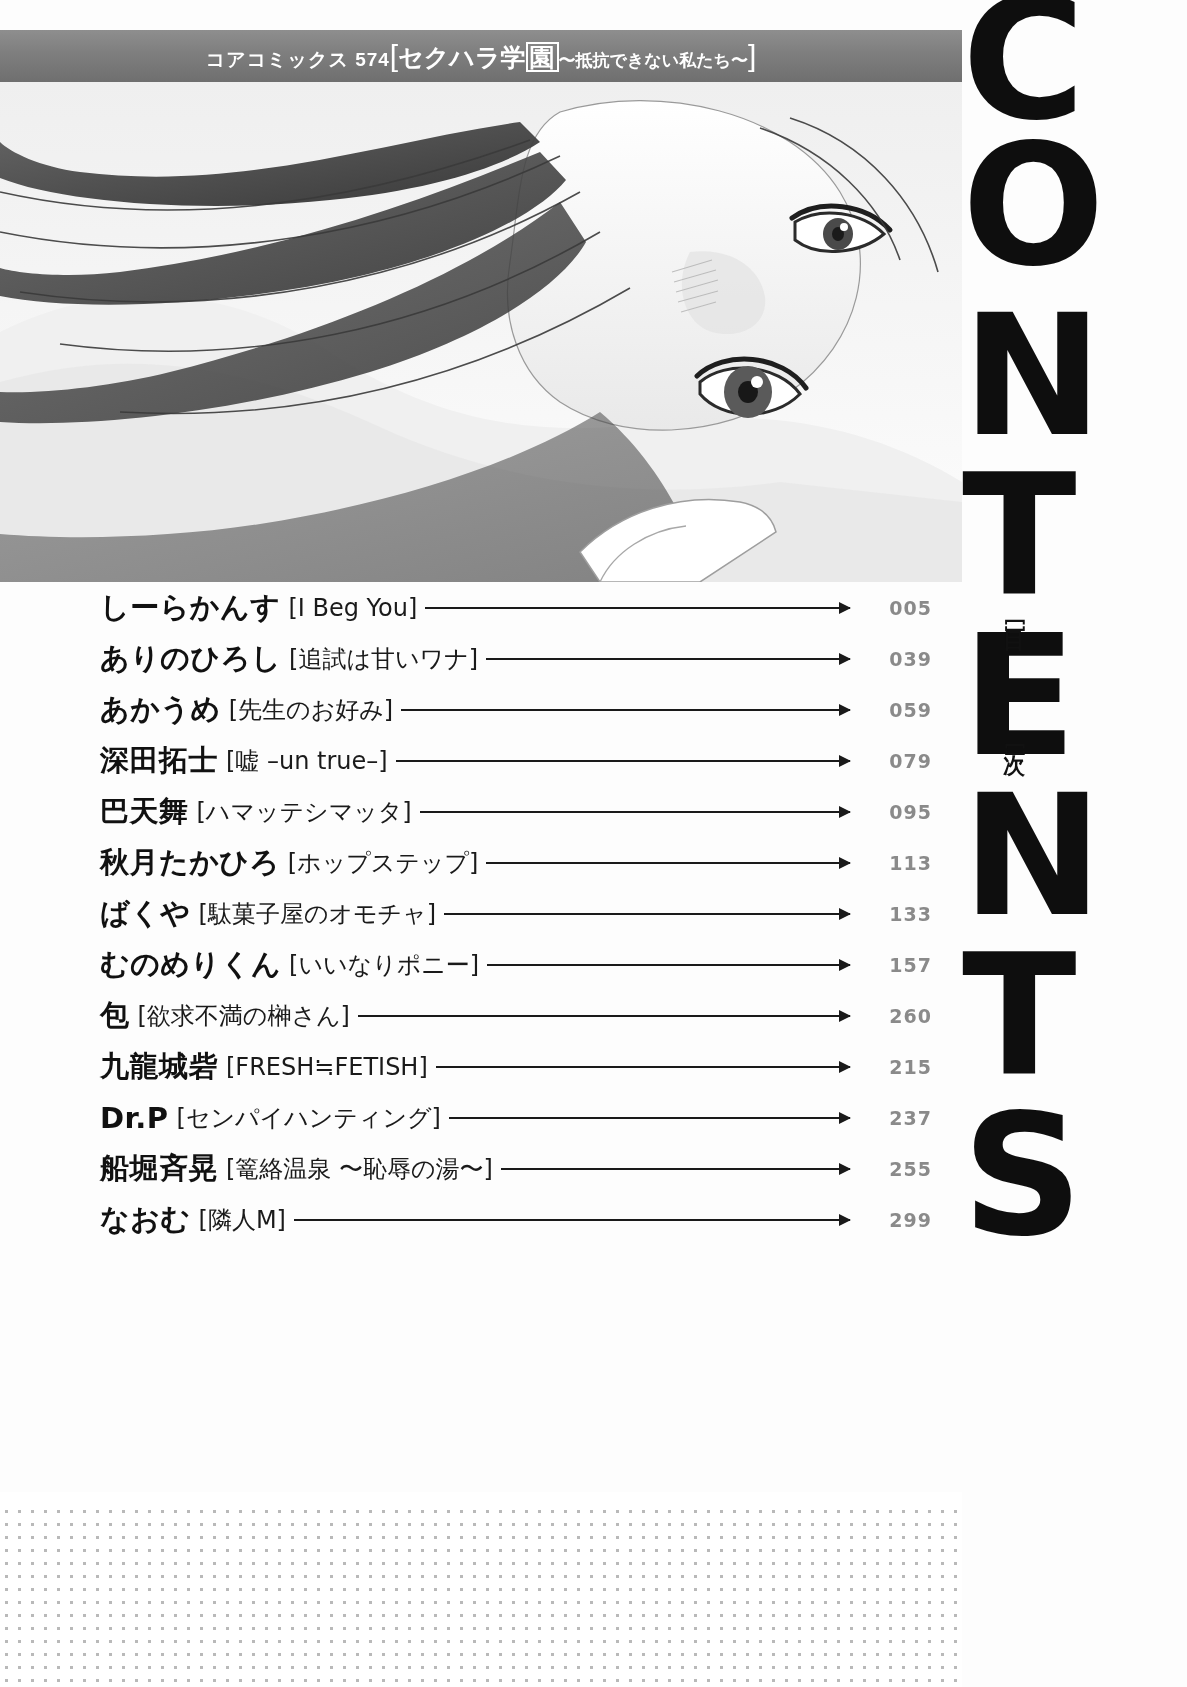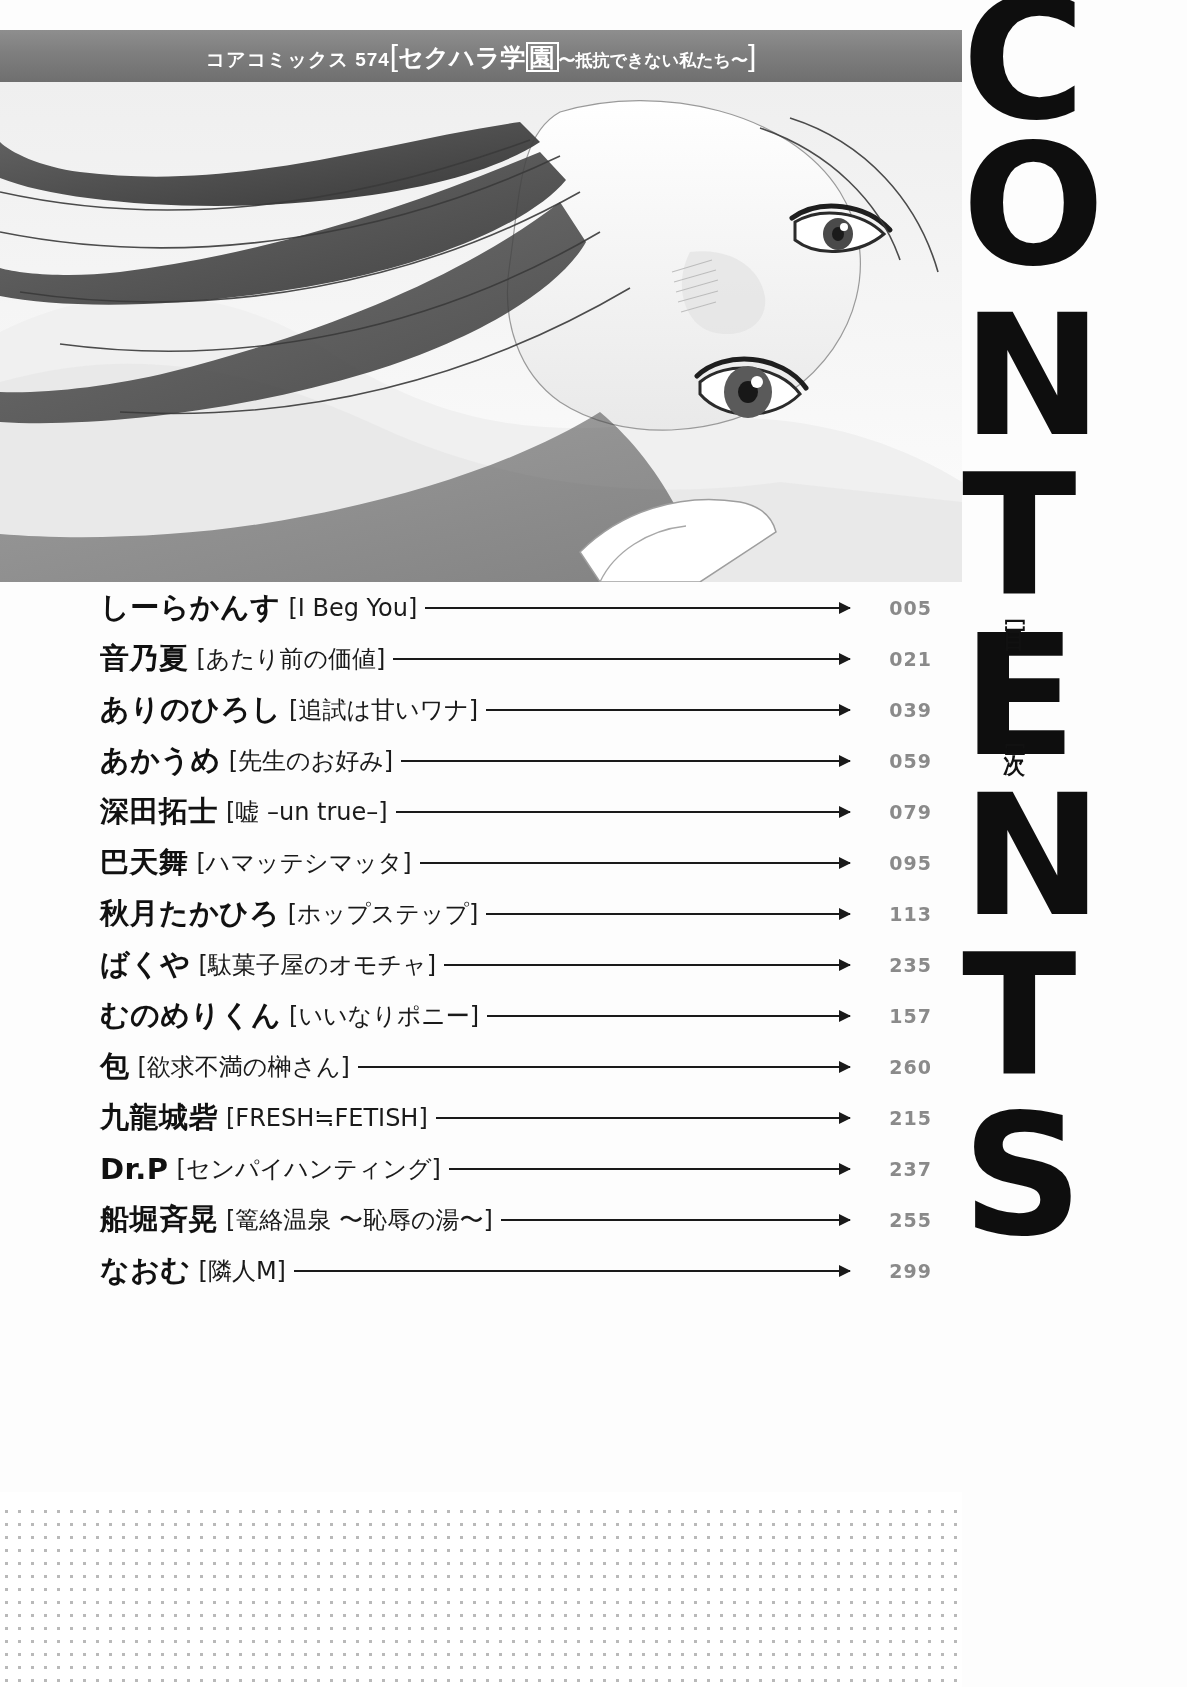--- a/index.html
+++ b/index.html
@@ -282,26 +282,20 @@
 
   <div id="toc">
 
     <div class="toc-row">
       <span class="toc-author">しーらかんす</span>
       <span class="toc-title">[I Beg You]</span>
       <span class="toc-lead"></span>
       <span class="toc-page">005</span>
     </div>
 
-    <div class="toc-row">
-      <span class="toc-author">音乃夏</span>
-      <span class="toc-title">[あたり前の価値]</span>
-      <span class="toc-lead"></span>
-      <span class="toc-page">021</span>
-    </div>
 
     <div class="toc-row">
       <span class="toc-author">ありのひろし</span>
       <span class="toc-title">[追試は甘いワナ]</span>
       <span class="toc-lead"></span>
       <span class="toc-page">039</span>
     </div>
 
     <div class="toc-row">
       <span class="toc-author">あかうめ</span>
@@ -328,21 +322,21 @@
       <span class="toc-author">秋月たかひろ</span>
       <span class="toc-title">[ホップステップ]</span>
       <span class="toc-lead"></span>
       <span class="toc-page">113</span>
     </div>
 
     <div class="toc-row">
       <span class="toc-author">ばくや</span>
       <span class="toc-title">[駄菓子屋のオモチャ]</span>
       <span class="toc-lead"></span>
-      <span class="toc-page">235</span>
+      <span class="toc-page">133</span>
     </div>
 
     <div class="toc-row">
       <span class="toc-author">むのめりくん</span>
       <span class="toc-title">[いいなりポニー]</span>
       <span class="toc-lead"></span>
       <span class="toc-page">157</span>
     </div>
 
 

